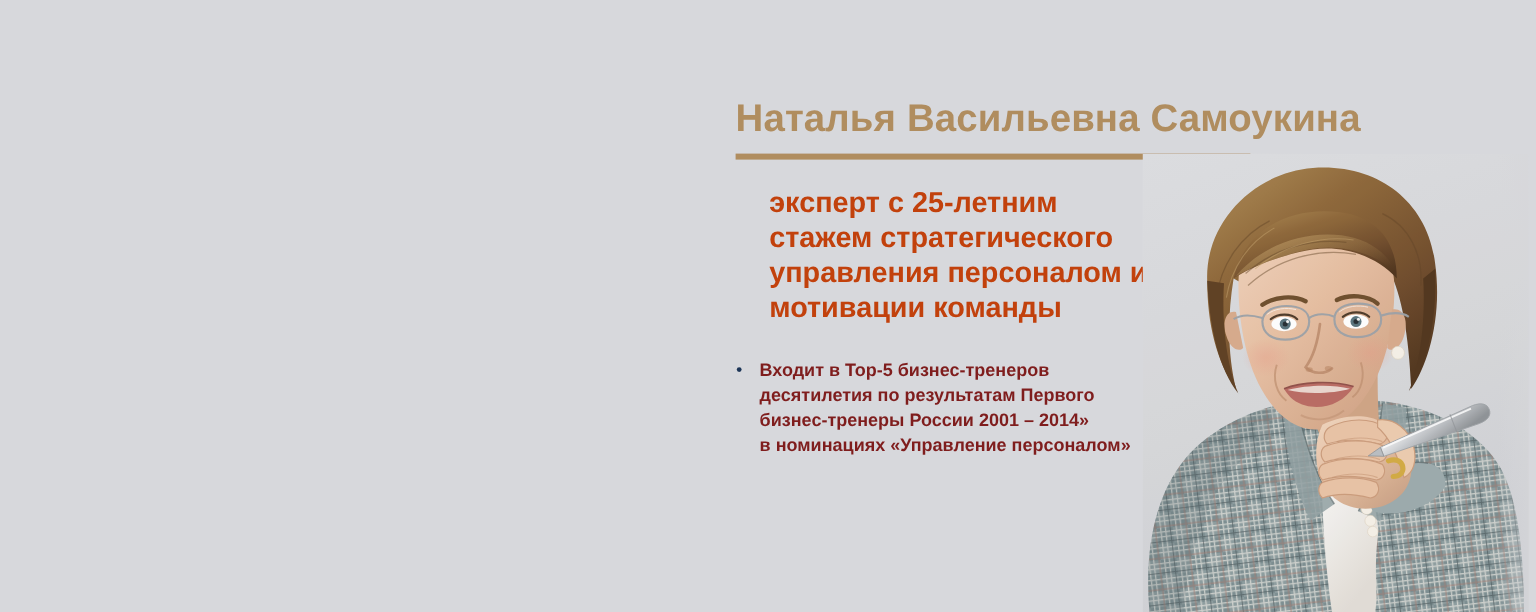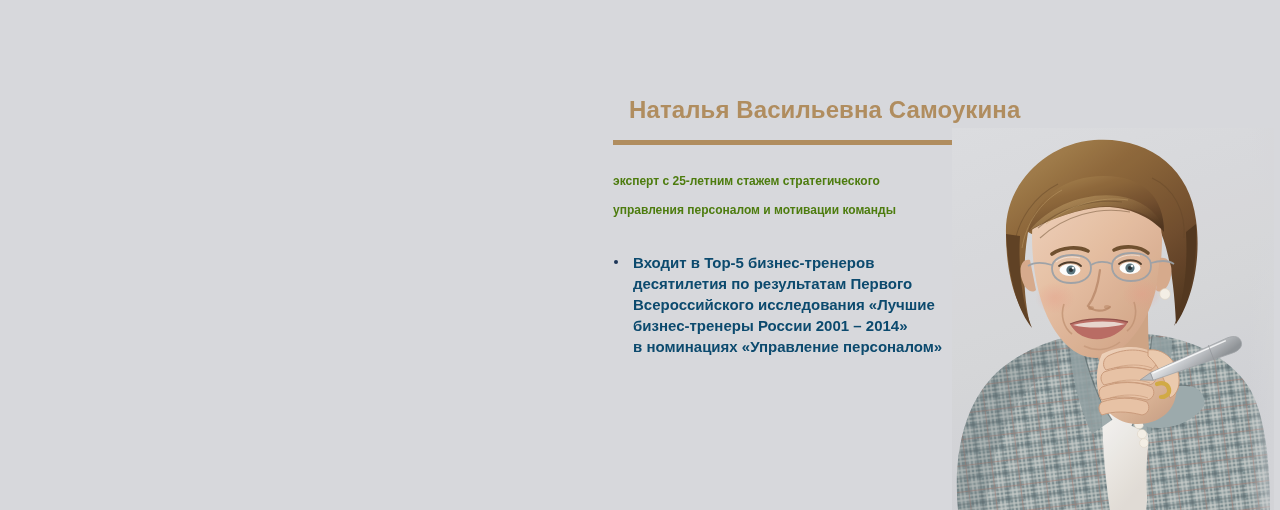--- a/index.html
+++ b/index.html
@@ -26,58 +26,59 @@
 
   
   #text-column {
     position: absolute;
     left: 613px;
     top: 80px;
     width: 430px;
   }
 
   #speaker-name {
-    font-size: 24px;
+    font-size: 32px;
     font-weight: 700;
     letter-spacing: 0.1px;
     color: #b08d5f;
     line-height: 1.16;
     white-space: nowrap;
-    margin: 16px;
+    margin: 0;
   }
 
   #title-divider {
     margin-top: 11px;
     width: 429px;
     height: 5px;
     background: #b08d5f;
   }
 
   #speaker-tagline {
     margin-top: 22px;
-    font-size: 12px;
+    font-size: 24px;
     font-weight: 700;
-    color: #4d7c0f;
+    color: #c2410c;
     line-height: 29px;
     width: 330px;
+    margin-left: 28px;
   }
 
   #credentials-list {
     margin: 0;
     padding: 0;
     list-style: none;
     margin-top: 27px;
   }
 
   .credential-item {
     position: relative;
     padding-left: 20px;
     font-size: 15px;
     font-weight: 700;
-    color: #0c4a6e;
+    color: #7f1d1d;
     line-height: 21px;
     width: 360px;
   }
 
   .credential-bullet {
     position: absolute;
     left: 1px;
     top: 8px;
     width: 4px;
     height: 4px;
@@ -119,21 +120,20 @@
       <span class="tagline-line">стратегического управления</span>
       <span class="tagline-line">персоналом и мотивации</span>
       <span class="tagline-line">команды</span>
     </div>
 
     <ul id="credentials-list">
       <li class="credential-item">
         <span class="credential-bullet"></span>
         <span class="credential-line">Входит в Top-5 бизнес-тренеров</span>
         <span class="credential-line">десятилетия по результатам Первого</span>
-        <span class="credential-line">Всероссийского исследования «Лучшие</span>
         <span class="credential-line">бизнес-тренеры России 2001 – 2014»</span>
         <span class="credential-line">в номинациях «Управление персоналом»</span>
       </li>
     </ul>
 
   </div>
 
   <div id="speaker-portrait" role="img" aria-label="Портрет Натальи Васильевны Самоукиной">
     <svg width="322" height="382" viewBox="0 0 322 382" xmlns="http://www.w3.org/2000/svg">
       <defs>

